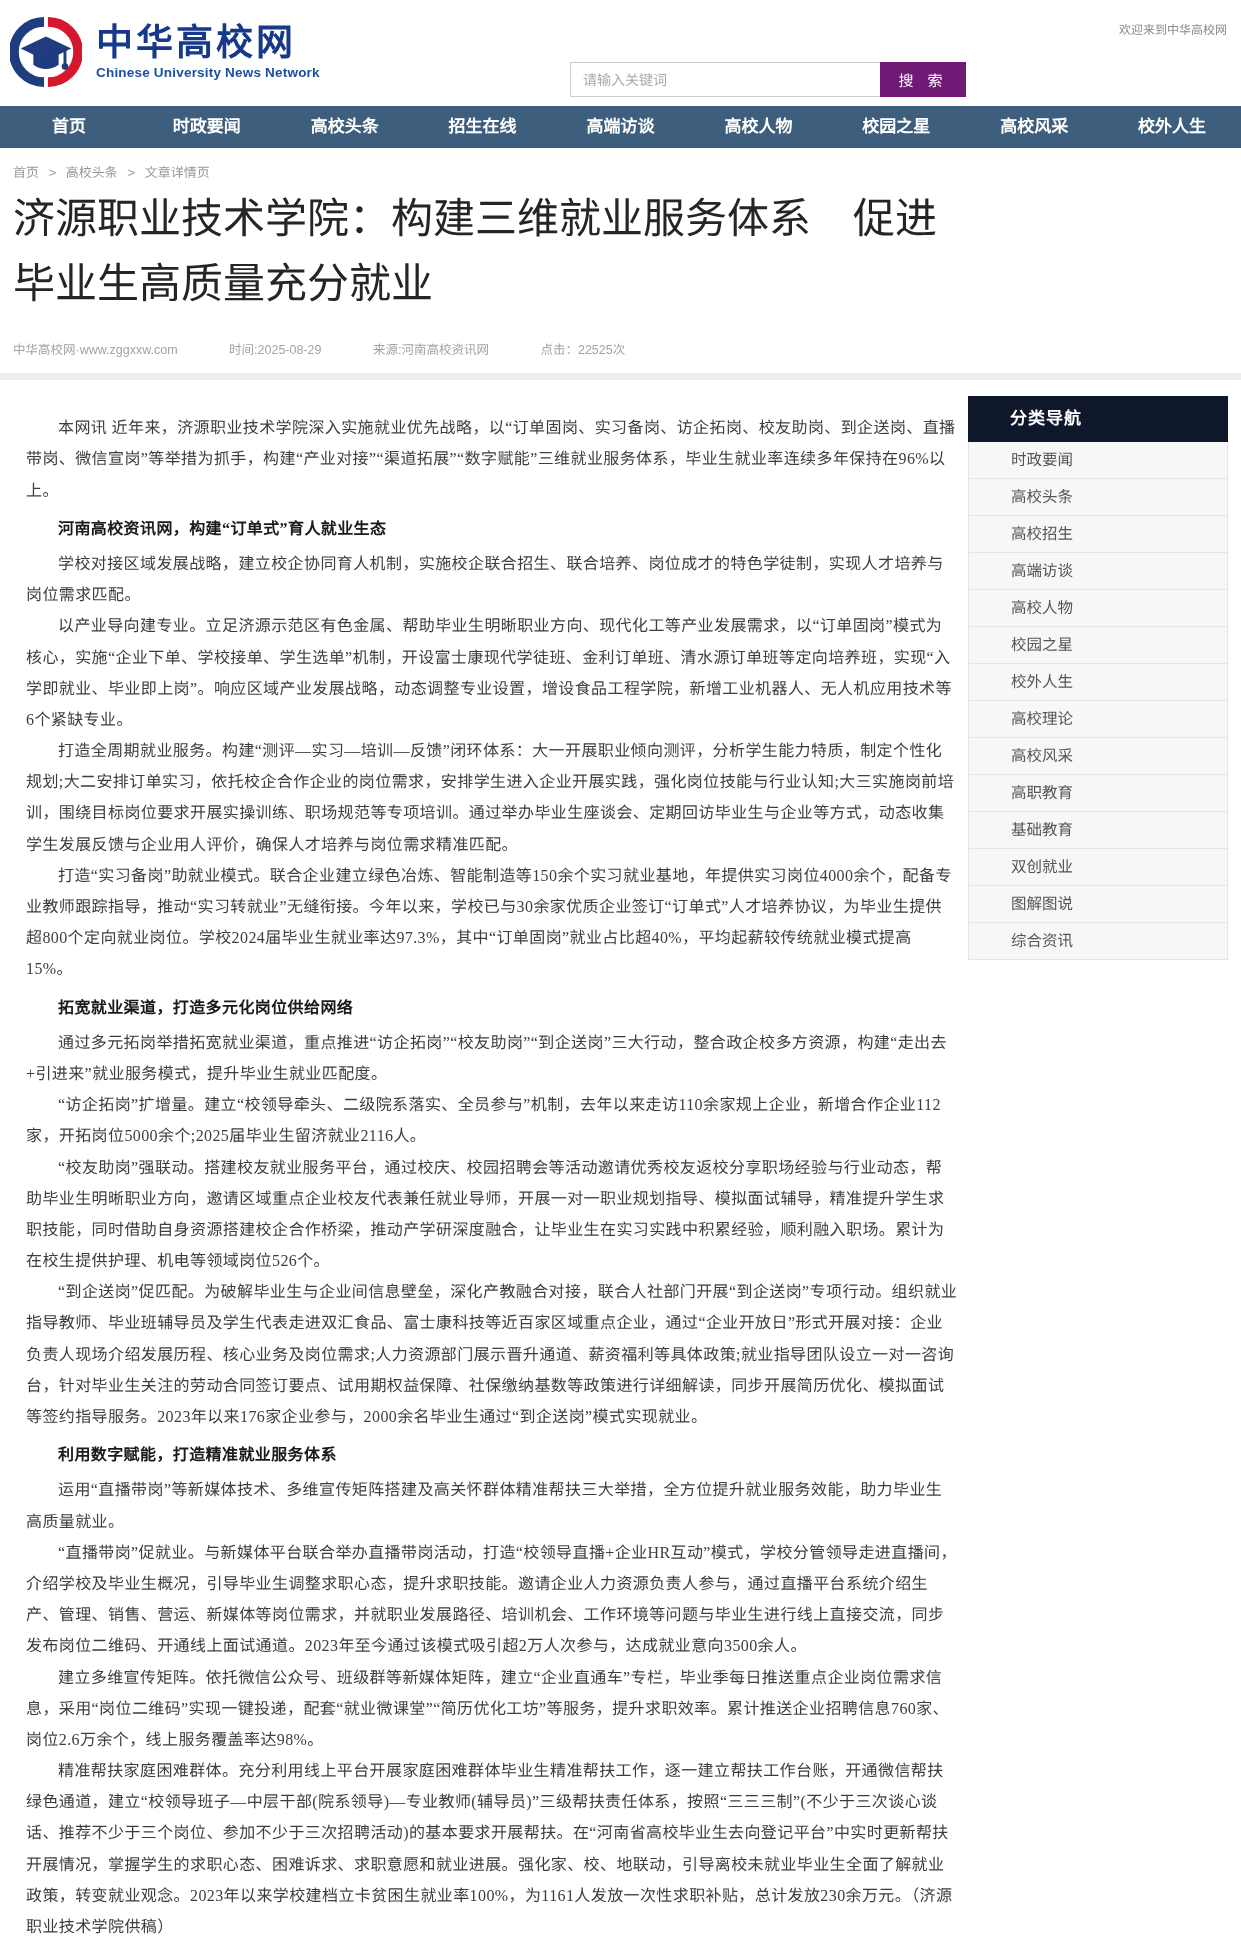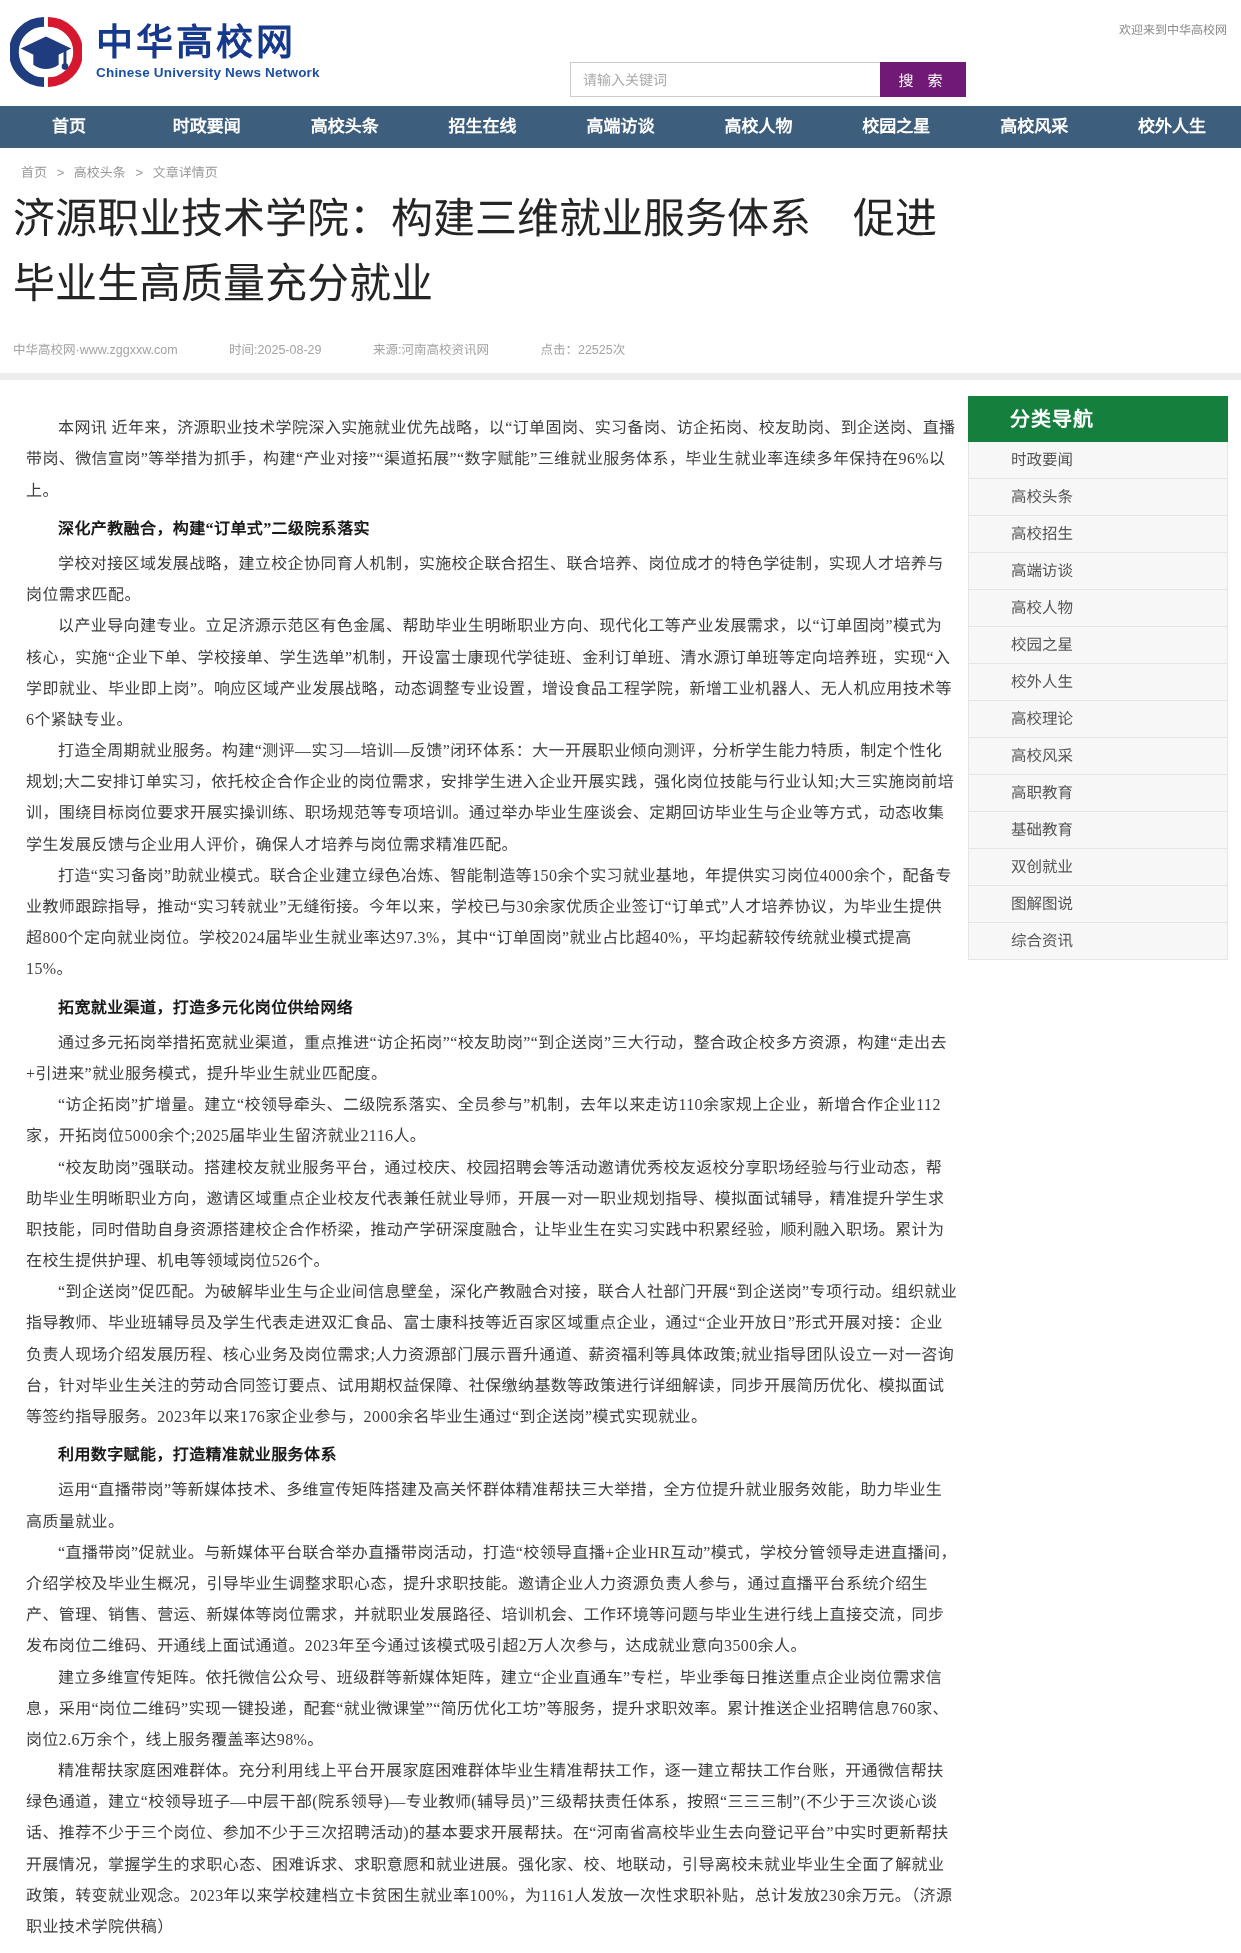--- a/index.html
+++ b/index.html
@@ -41,21 +41,21 @@
   
   .main-nav { background:#3d5e7c; height:42px; }
   .main-nav ul { display:flex; list-style:none; height:42px; }
   .main-nav li {
     flex:1; text-align:center; line-height:42px; color:#fff;
     font-size:17px; font-weight:bold; cursor:pointer; white-space:nowrap;
   }
 
   
   .content { padding:0 13px; }
-  .breadcrumb { margin:14px 8px 4px; font-size:13px; color:#999; }
+  .breadcrumb { margin:14px 0 4px; font-size:13px; color:#999; }
   .breadcrumb .bc-link { cursor:pointer; }
   .breadcrumb .sep { margin:0 6px; }
 
   .article-title {
     font-family:"Liberation Serif", serif; font-weight:400; color:#252525;
     font-size:42px; line-height:1.55; max-width:945px; margin:6px 0 22px;
   }
   .meta { font-size:12.5px; color:#a3a3a3; }
   .meta span { margin-right:48px; }
   .divider { height:7px; background:#ededed; margin:15px -13px 0; }
@@ -66,21 +66,21 @@
   .article-body p {
     font-family:"Liberation Serif", serif;
     font-size:16px; line-height:1.95; color:#3d3d3d;
     text-indent:2em; letter-spacing:.4px; margin:0;
   }
   .article-body p.hd { font-weight:bold; color:#1a1a1a; margin:7px 0 4px; }
 
   
   .sidebar { width:260px; flex-shrink:0; }
   .sidebar-header {
-    background:#15803d; color:#fff; font-weight:bold; font-size:20px;
+    background:#0f172a; color:#fff; font-weight:bold; font-size:17px;
     height:46px; line-height:46px; padding-left:42px; letter-spacing:1px;
   }
   .sidebar ul { list-style:none; }
   .sidebar li {
     height:37px; line-height:36px; padding-left:42px; background:#f7f7f7;
     border:1px solid #e5e5e5; border-top:none; font-size:15.5px; color:#555;
     cursor:pointer;
   }
 </style>
 </head>
@@ -147,21 +147,21 @@
       <span>来源:河南高校资讯网</span>
       <span>点击：22525次</span>
     </div>
 
     <div class="divider"></div>
 
     <div class="columns">
 
       <main class="article-body">
           <p class="body">本网讯 近年来，济源职业技术学院深入实施就业优先战略，以“订单固岗、实习备岗、访企拓岗、校友助岗、到企送岗、直播带岗、微信宣岗”等举措为抓手，构建“产业对接”“渠道拓展”“数字赋能”三维就业服务体系，毕业生就业率连续多年保持在96%以上。</p>
-          <p class="hd">深化产教融合，构建“订单式”二级院系落实</p>
+          <p class="hd">河南高校资讯网，构建“订单式”育人就业生态</p>
           <p class="body">学校对接区域发展战略，建立校企协同育人机制，实施校企联合招生、联合培养、岗位成才的特色学徒制，实现人才培养与岗位需求匹配。</p>
           <p class="body">以产业导向建专业。立足济源示范区有色金属、帮助毕业生明晰职业方向、现代化工等产业发展需求，以“订单固岗”模式为核心，实施“企业下单、学校接单、学生选单”机制，开设富士康现代学徒班、金利订单班、清水源订单班等定向培养班，实现“入学即就业、毕业即上岗”。响应区域产业发展战略，动态调整专业设置，增设食品工程学院，新增工业机器人、无人机应用技术等6个紧缺专业。</p>
           <p class="body">打造全周期就业服务。构建“测评—实习—培训—反馈”闭环体系：大一开展职业倾向测评，分析学生能力特质，制定个性化规划;大二安排订单实习，依托校企合作企业的岗位需求，安排学生进入企业开展实践，强化岗位技能与行业认知;大三实施岗前培训，围绕目标岗位要求开展实操训练、职场规范等专项培训。通过举办毕业生座谈会、定期回访毕业生与企业等方式，动态收集学生发展反馈与企业用人评价，确保人才培养与岗位需求精准匹配。</p>
           <p class="body">打造“实习备岗”助就业模式。联合企业建立绿色冶炼、智能制造等150余个实习就业基地，年提供实习岗位4000余个，配备专业教师跟踪指导，推动“实习转就业”无缝衔接。今年以来，学校已与30余家优质企业签订“订单式”人才培养协议，为毕业生提供超800个定向就业岗位。学校2024届毕业生就业率达97.3%，其中“订单固岗”就业占比超40%，平均起薪较传统就业模式提高15%。</p>
           <p class="hd">拓宽就业渠道，打造多元化岗位供给网络</p>
           <p class="body">通过多元拓岗举措拓宽就业渠道，重点推进“访企拓岗”“校友助岗”“到企送岗”三大行动，整合政企校多方资源，构建“走出去+引进来”就业服务模式，提升毕业生就业匹配度。</p>
           <p class="body">“访企拓岗”扩增量。建立“校领导牵头、二级院系落实、全员参与”机制，去年以来走访110余家规上企业，新增合作企业112家，开拓岗位5000余个;2025届毕业生留济就业2116人。</p>
           <p class="body">“校友助岗”强联动。搭建校友就业服务平台，通过校庆、校园招聘会等活动邀请优秀校友返校分享职场经验与行业动态，帮助毕业生明晰职业方向，邀请区域重点企业校友代表兼任就业导师，开展一对一职业规划指导、模拟面试辅导，精准提升学生求职技能，同时借助自身资源搭建校企合作桥梁，推动产学研深度融合，让毕业生在实习实践中积累经验，顺利融入职场。累计为在校生提供护理、机电等领域岗位526个。</p>
           <p class="body">“到企送岗”促匹配。为破解毕业生与企业间信息壁垒，深化产教融合对接，联合人社部门开展“到企送岗”专项行动。组织就业指导教师、毕业班辅导员及学生代表走进双汇食品、富士康科技等近百家区域重点企业，通过“企业开放日”形式开展对接：企业负责人现场介绍发展历程、核心业务及岗位需求;人力资源部门展示晋升通道、薪资福利等具体政策;就业指导团队设立一对一咨询台，针对毕业生关注的劳动合同签订要点、试用期权益保障、社保缴纳基数等政策进行详细解读，同步开展简历优化、模拟面试等签约指导服务。2023年以来176家企业参与，2000余名毕业生通过“到企送岗”模式实现就业。</p>
           <p class="hd">利用数字赋能，打造精准就业服务体系</p>

